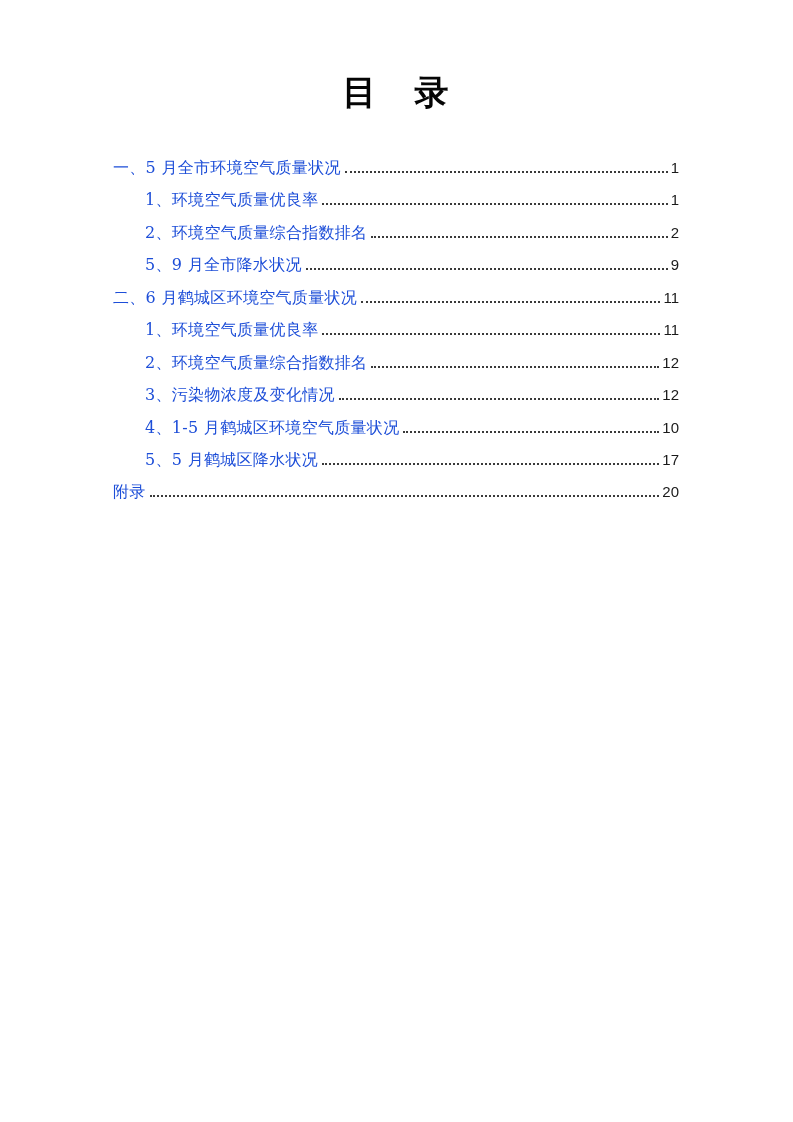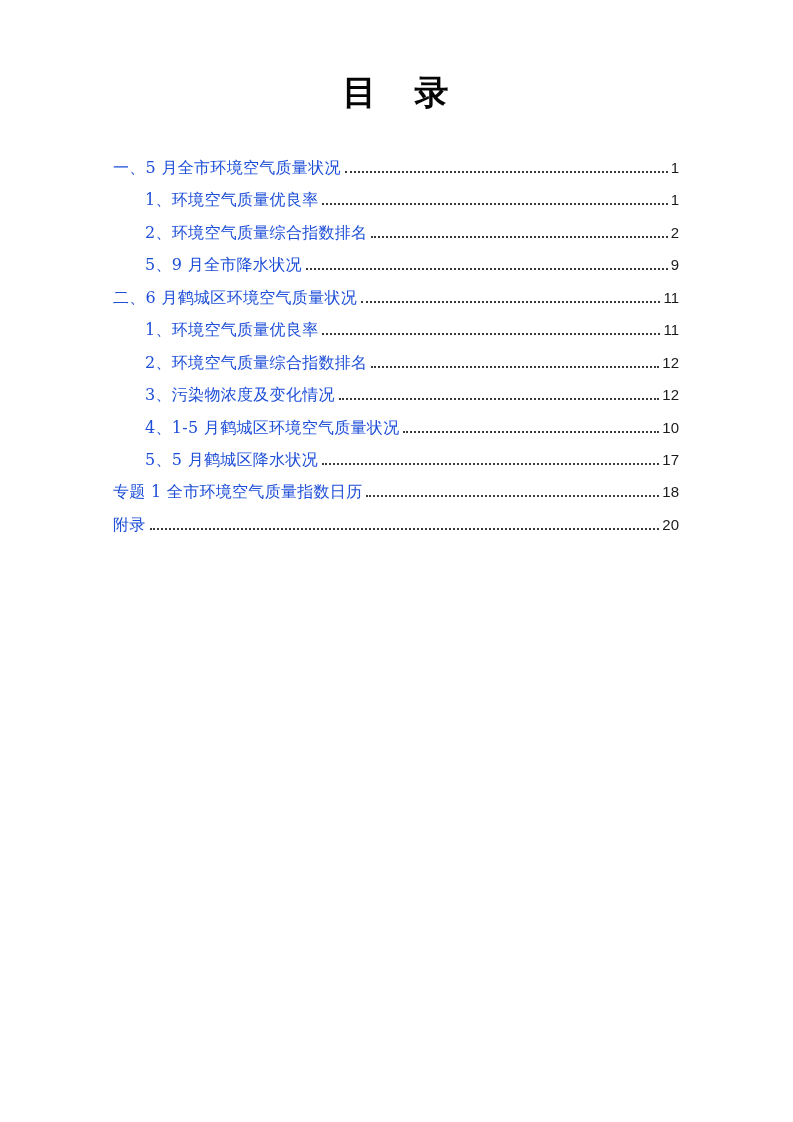--- a/index.html
+++ b/index.html
@@ -113,23 +113,18 @@
     <span class="toc-label">4、1-5 月鹤城区环境空气质量状况</span>
     <span class="toc-leader"></span>
     <span class="toc-page">10</span>
   </div>
       <div class="toc-row level-2">
     <span class="toc-label">5、5 月鹤城区降水状况</span>
     <span class="toc-leader"></span>
     <span class="toc-page">17</span>
   </div>
       <div class="toc-row level-1">
-    <span class="toc-label">专题 1 全市环境空气质量指数日历</span>
-    <span class="toc-leader"></span>
-    <span class="toc-page">18</span>
-  </div>
-      <div class="toc-row level-1">
     <span class="toc-label">附录</span>
     <span class="toc-leader"></span>
     <span class="toc-page">20</span>
   </div>
     </div>
 </div>
 
 </body></html>

